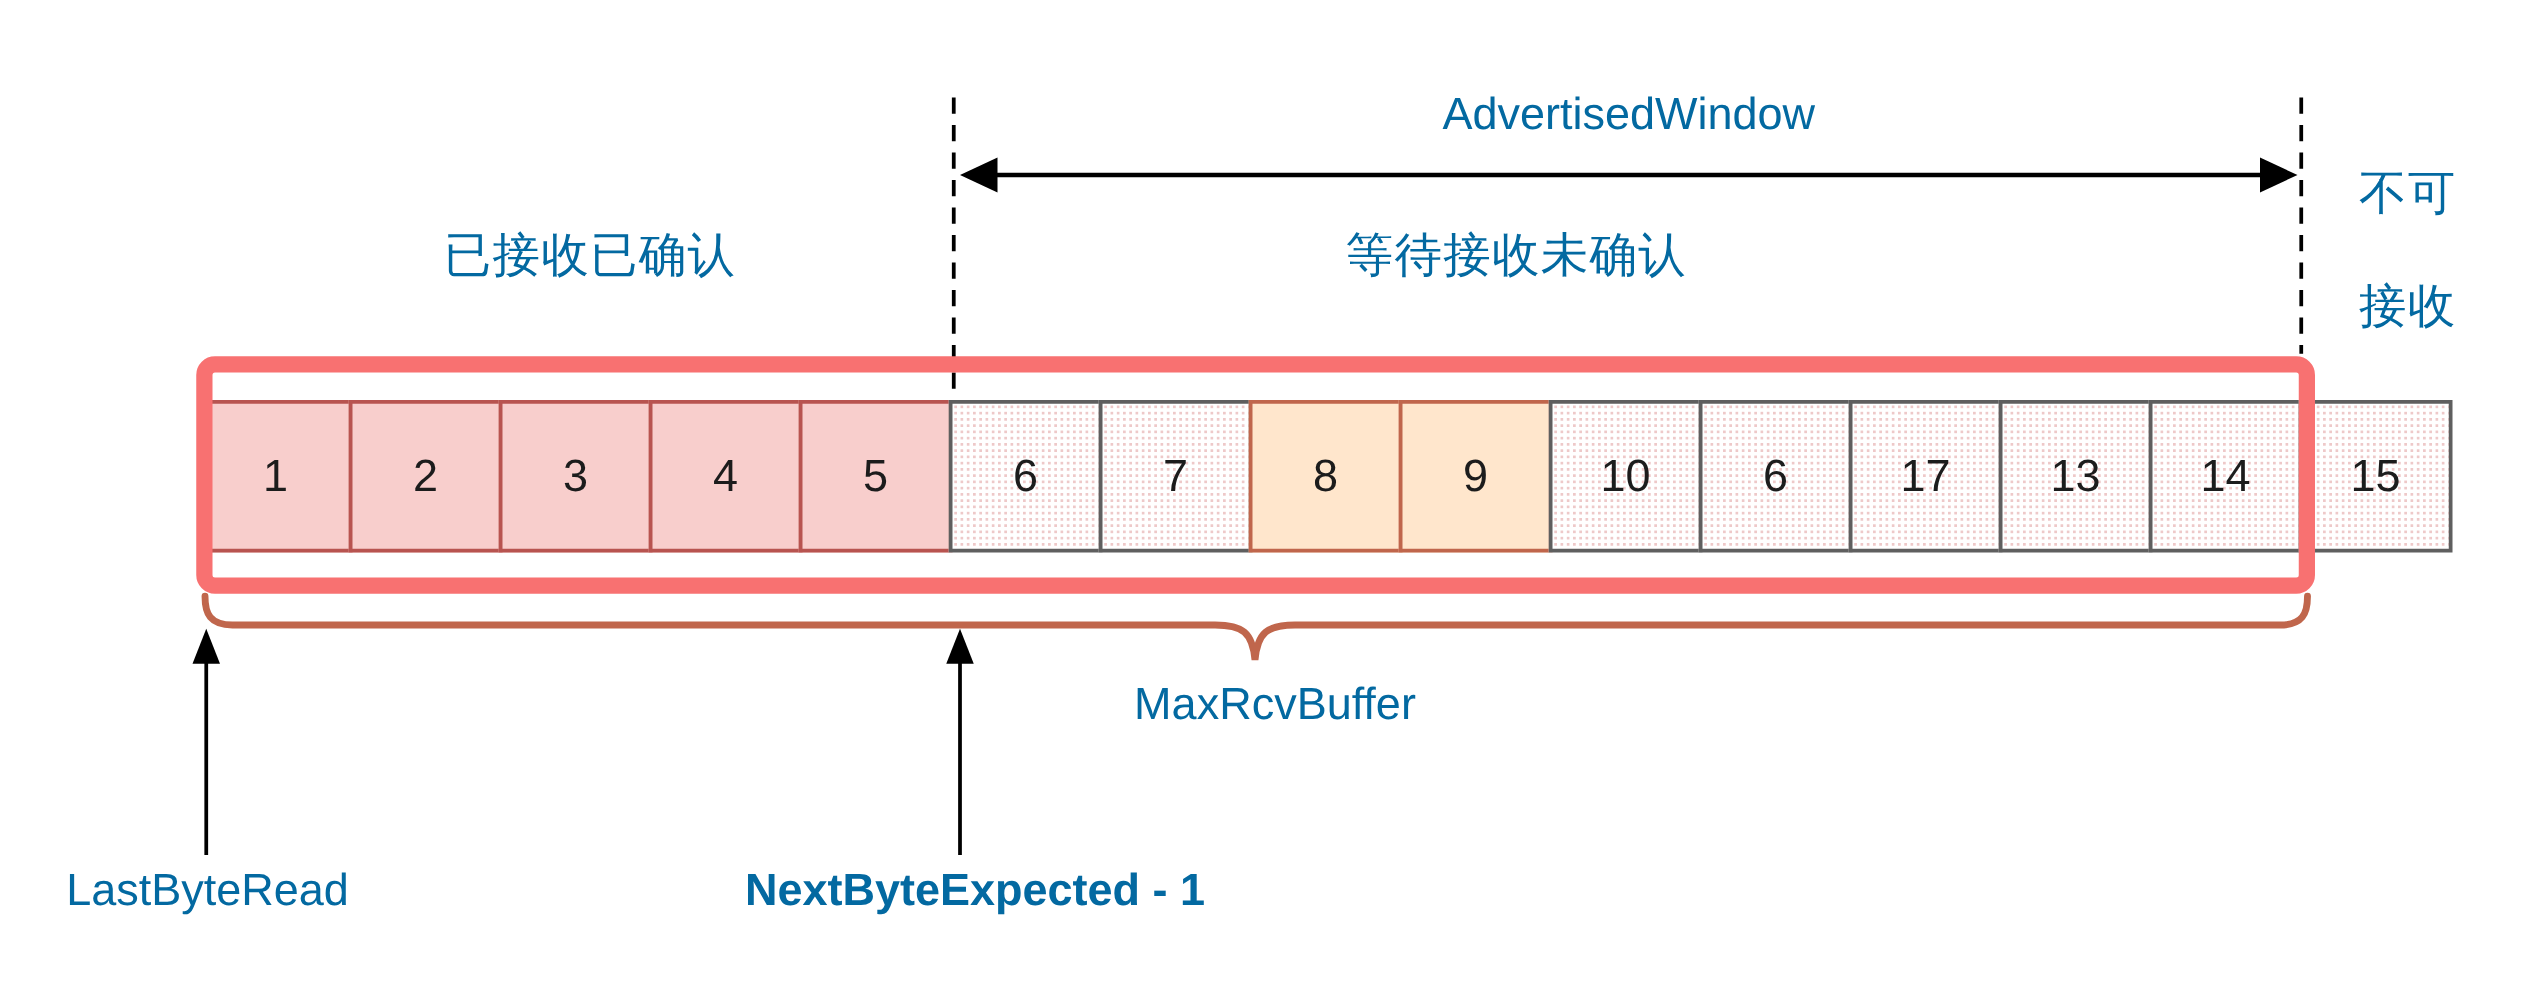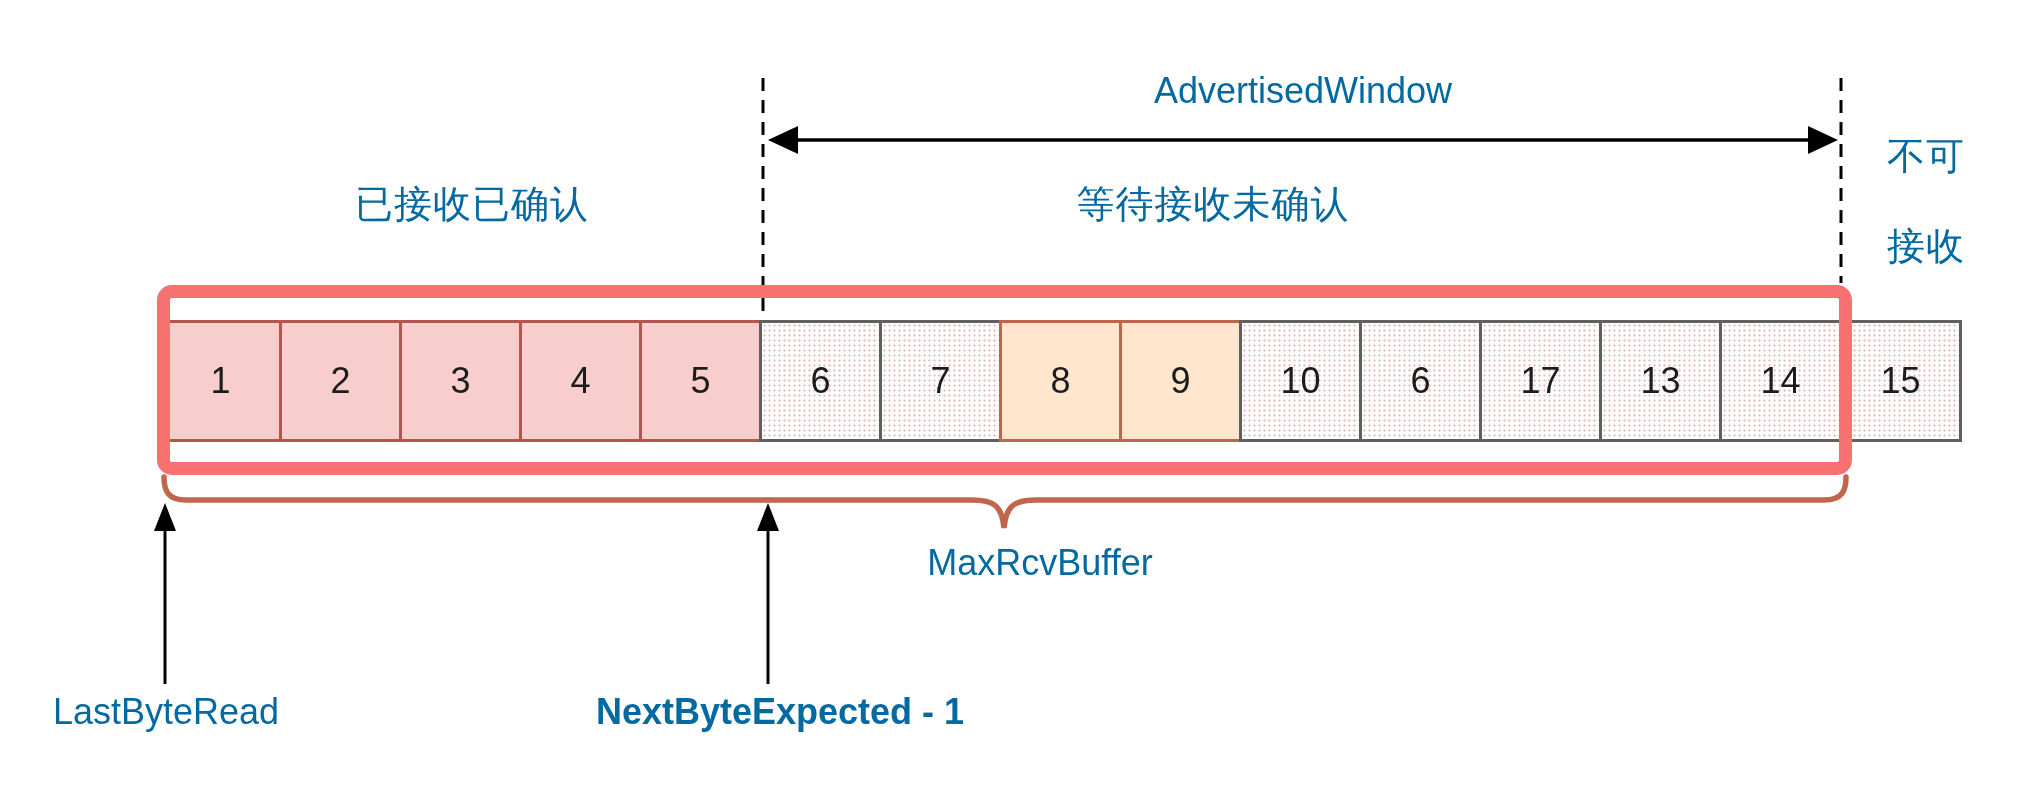--- a/index.html
+++ b/index.html
@@ -122,19 +122,19 @@
 
   <div class="label cjk" style="left:1213px;top:204px;">等待接收未确认</div>
 
   <div class="label cjk" style="left:472px;top:204px;">已接收已确认</div>
 
   <div class="label cjk two-line" style="left:1903px;top:201px;">
     <span>不可</span><br>
     <span>接收</span>
   </div>
 
-  <div class="label" style="left:1020px;top:563px;margin-left:20px;">MaxRcvBuffer</div>
+  <div class="label" style="left:1020px;top:563px;">MaxRcvBuffer</div>
 
   <div class="label" style="left:166px;top:712px;text-align:right;">LastByteRead</div>
 
   <div class="label" style="left:780px;top:712px;font-weight:bold;">NextByteExpected - 1</div>
 
 </div>
 
 </body></html>

